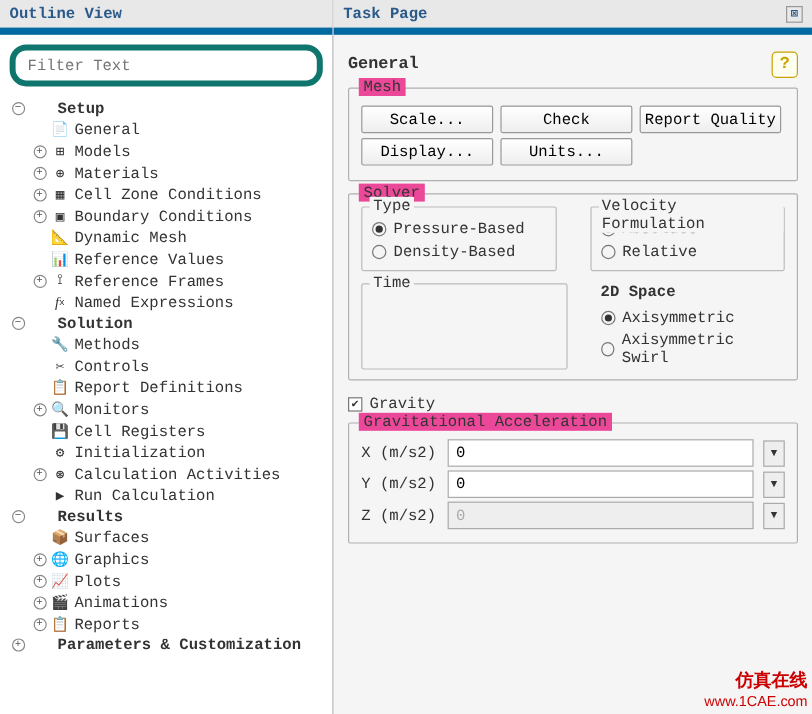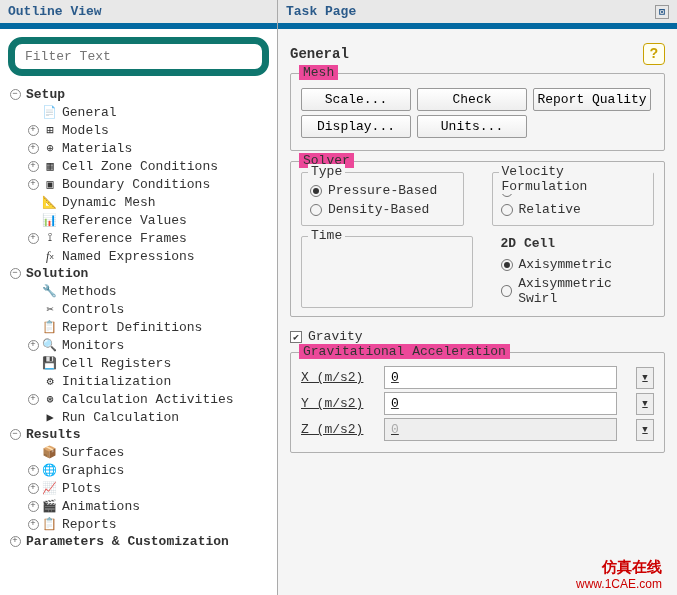--- a/index.html
+++ b/index.html
@@ -26,21 +26,21 @@
   color: #2a5a8a;
   font-weight: bold;
   border-bottom: 6px solid #0369a1;
   display:flex;
   justify-content:space-between;
   align-items:center;
 }
 .filter-box {
   margin: 8px;
   padding: 5px 10px;
-  border: 7px solid #0f766e;
+  border: 5px solid #0f766e;
   border-radius: 14px;
   font-family: inherit;
   font-size: 13px;
   color: #be185d;
   width: calc(100% - 16px);
 }
 .tree {
   flex: 1;
   overflow-y: auto;
   padding: 2px 4px;
@@ -70,21 +70,21 @@
 .spacer { display: inline-block; }
 .tree-icon {
   width: 16px;
   height: 16px;
   display: inline-flex;
   align-items: center;
   justify-content: center;
   font-size: 12px;
 }
 .tree-label { padding-left: 2px; }
-.bold { font-weight: bold; }
+.bold { font-weight: bold; margin-left: 22px; }
 .task-panel {
   flex: 1;
   background: #f5f5f5;
   display: flex;
   flex-direction: column;
   position:relative;
 }
 .task-body {
   padding: 10px 12px;
   overflow-y: auto;
@@ -162,38 +162,38 @@
   display: inline-flex;
   align-items: center; justify-content: center;
 }
 .radio-dot.sel::after{
   content:"";width:6px;height:6px;background:#333;border-radius:50%;
 }
 .check-box{
   width:12px;height:12px;border:1px solid #777;background:#fff;
   display:inline-flex;align-items:center;justify-content:center;font-size:10px;
 }
-.field-row{display:flex;align-items:center;gap:19px;margin:3px 0;text-decoration:underline;}
+.field-row{display:flex;align-items:center;gap:8px;margin:3px 0;}
 .field-label{width:64px;}
 .num-input{
   flex:1;border:1px solid #aaa;background:#fff;padding:3px 6px;
   font-family:inherit;font-size:13px;
 }
 .num-input.disabled{background:#eee;color:#aaa;}
 .dd-btn{
   width:18px;height:22px;border:1px solid #aaa;background:#eee;
   font-size:9px;display:inline-flex;align-items:center;justify-content:center;
   cursor:pointer;
 }
 .close-x{
   width:14px;height:14px;border:1px solid #999;font-size:10px;
   display:inline-flex;align-items:center;justify-content:center;cursor:pointer;
 }
 .watermark{
-  position:absolute;right:15px;bottom:4px;text-align:right;
+  position:absolute;right:4px;bottom:4px;text-align:right;
   pointer-events:none;
 }
 .wm1{color:#c00;font-weight:bold;font-size:15px;font-family:SimHei,sans-serif;}
 .wm2{color:#c00;font-size:12px;font-family:Arial,sans-serif;}
 .opt-col{display:flex;flex-direction:column;gap:2px;flex:1;}
 .opt-title{font-weight:bold;margin-bottom:2px;}
 </style>
 </head>
 <body>
 
@@ -443,21 +443,21 @@
                 <span>Relative</span>
               </div>
             </div>
         </div>
       </div>
       <div class="solver-cols">
         <div class="subgroup" style="flex:1">
           <div class="subgroup-label">Time</div>
         </div>
         <div class="opt-col">
-          <div class="opt-title">2D Cell</div>
+          <div class="opt-title">2D Space</div>
           <div id="radios-space">
               <div class="radio-item">
                 <span class="radio-dot sel"></span>
                 <span>Axisymmetric</span>
               </div>
               <div class="radio-item">
                 <span class="radio-dot"></span>
                 <span>Axisymmetric Swirl</span>
               </div>
             </div>

